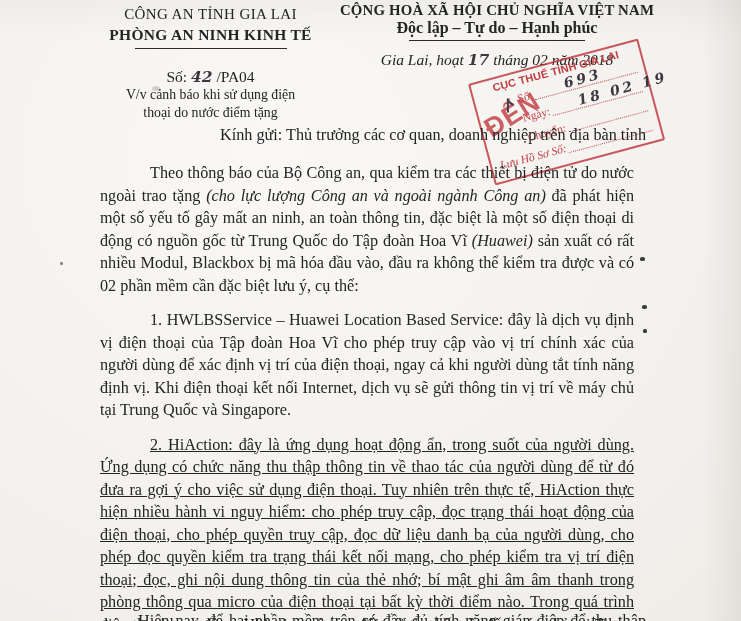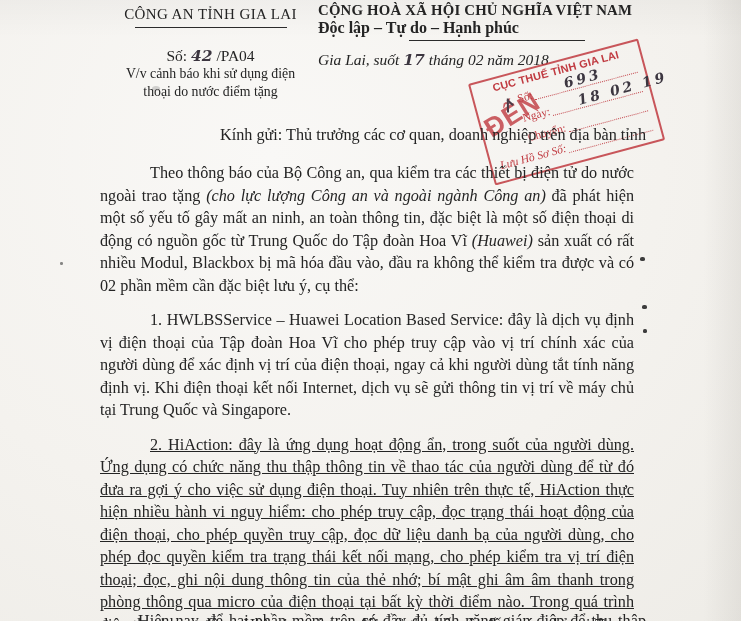--- a/index.html
+++ b/index.html
@@ -15,21 +15,21 @@
       radial-gradient(ellipse at 35% 25%, #f9f8f6 0%, #f4f2ee 55%, #eeece7 100%);
     padding-left: 32px;
   }
   
   .hl{position:absolute;left:58px;top:6px;width:305px;text-align:center;}
   .hl .l1{font-size:15px;letter-spacing:.4px;}
   .hl .l2{font-size:15.5px;font-weight:bold;letter-spacing:.3px;margin-top:3px;}
   .hl .rule{width:152px;border-top:1.7px solid #2b2b2b;margin:4px auto 0;}
   .so-line{margin-top:18px;font-size:15.5px;}
   .subject{font-size:13.8px;line-height:18px;}
-  .hr{position:absolute;left:318px;top:2px;width:358px;}
+  .hr{position:absolute;left:318px;top:2px;width:358px;text-align:center;}
   .hr .l1{font-size:14.8px;font-weight:bold;letter-spacing:.2px;}
   .hr .l2{font-size:16px;font-weight:bold;}
   .hr .rule{width:176px;border-top:1.7px solid #2b2b2b;margin:3px auto 0;}
   .date-line{margin-top:9px;font-size:15.5px;font-style:italic;}
   .hw{font-family:"DejaVu Serif",serif;font-style:italic;font-weight:bold;color:#3c3640;}
   
   .stamp{
     position:absolute;left:468px;top:84px;width:172px;height:101px;
     transform:rotate(-15deg);transform-origin:top left;
     border:2px solid rgba(192,58,64,0.85);
@@ -71,33 +71,34 @@
   .s4{left:60px;top:262px;width:3px;height:3px;opacity:.6;}
   .smudge{position:absolute;left:152px;top:86px;width:8px;height:5px;background:rgba(90,90,90,0.25);border-radius:50%;}
 </style>
 </head>
 <body>
 
 <div class="page">
 
   <div class="hl">
     <div class="l1">CÔNG AN TỈNH GIA LAI</div>
+    <div class="l2">PHÒNG AN NINH KINH TẾ</div>
     <div class="rule"></div>
     <div class="so-line"><span>Số:</span> <span class="hw">42</span><span> /PA04</span></div>
     <div class="subject">
       <div>V/v cảnh báo khi sử dụng điện</div>
       <div>thoại do nước điểm tặng</div>
     </div>
   </div>
 
   <div class="hr">
     <div class="l1">CỘNG HOÀ XÃ HỘI CHỦ NGHĨA VIỆT NAM</div>
     <div class="l2">Độc lập – Tự do – Hạnh phúc</div>
     <div class="rule"></div>
-    <div class="date-line"><span>Gia Lai, suốt </span><span class="hw">17</span><span> tháng 02 năm 2018</span></div>
+    <div class="date-line"><span>Gia Lai, hoạt </span><span class="hw">17</span><span> tháng 02 năm 2018</span></div>
   </div>
 
   <div class="stamp">
     <div class="st-title">CỤC THUẾ TỈNH GIA LAI</div>
     <div class="st-den">ĐẾN</div>
     <div class="mark"></div>
     <div class="sline st-so">
       <span class="lbl">Số:</span>
       <span class="dots">
           <span class="val hw">693</span>

